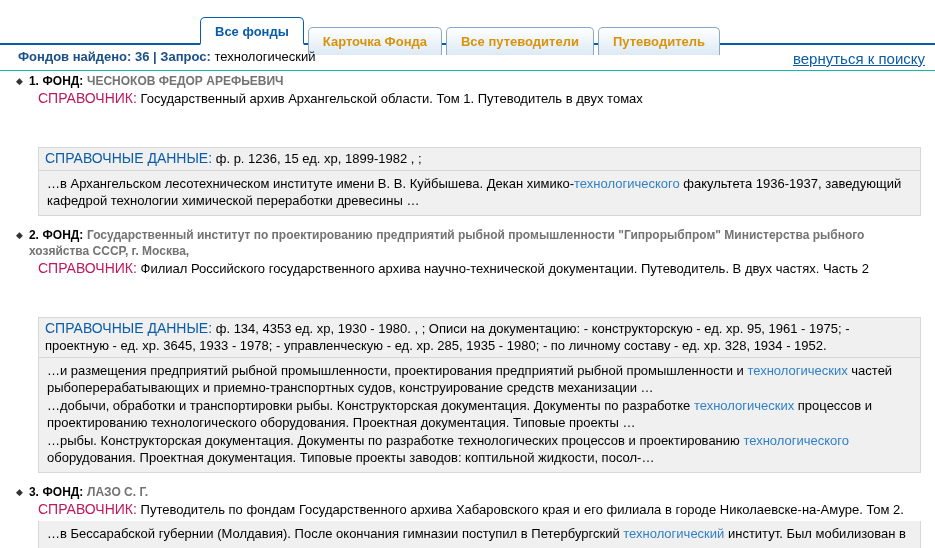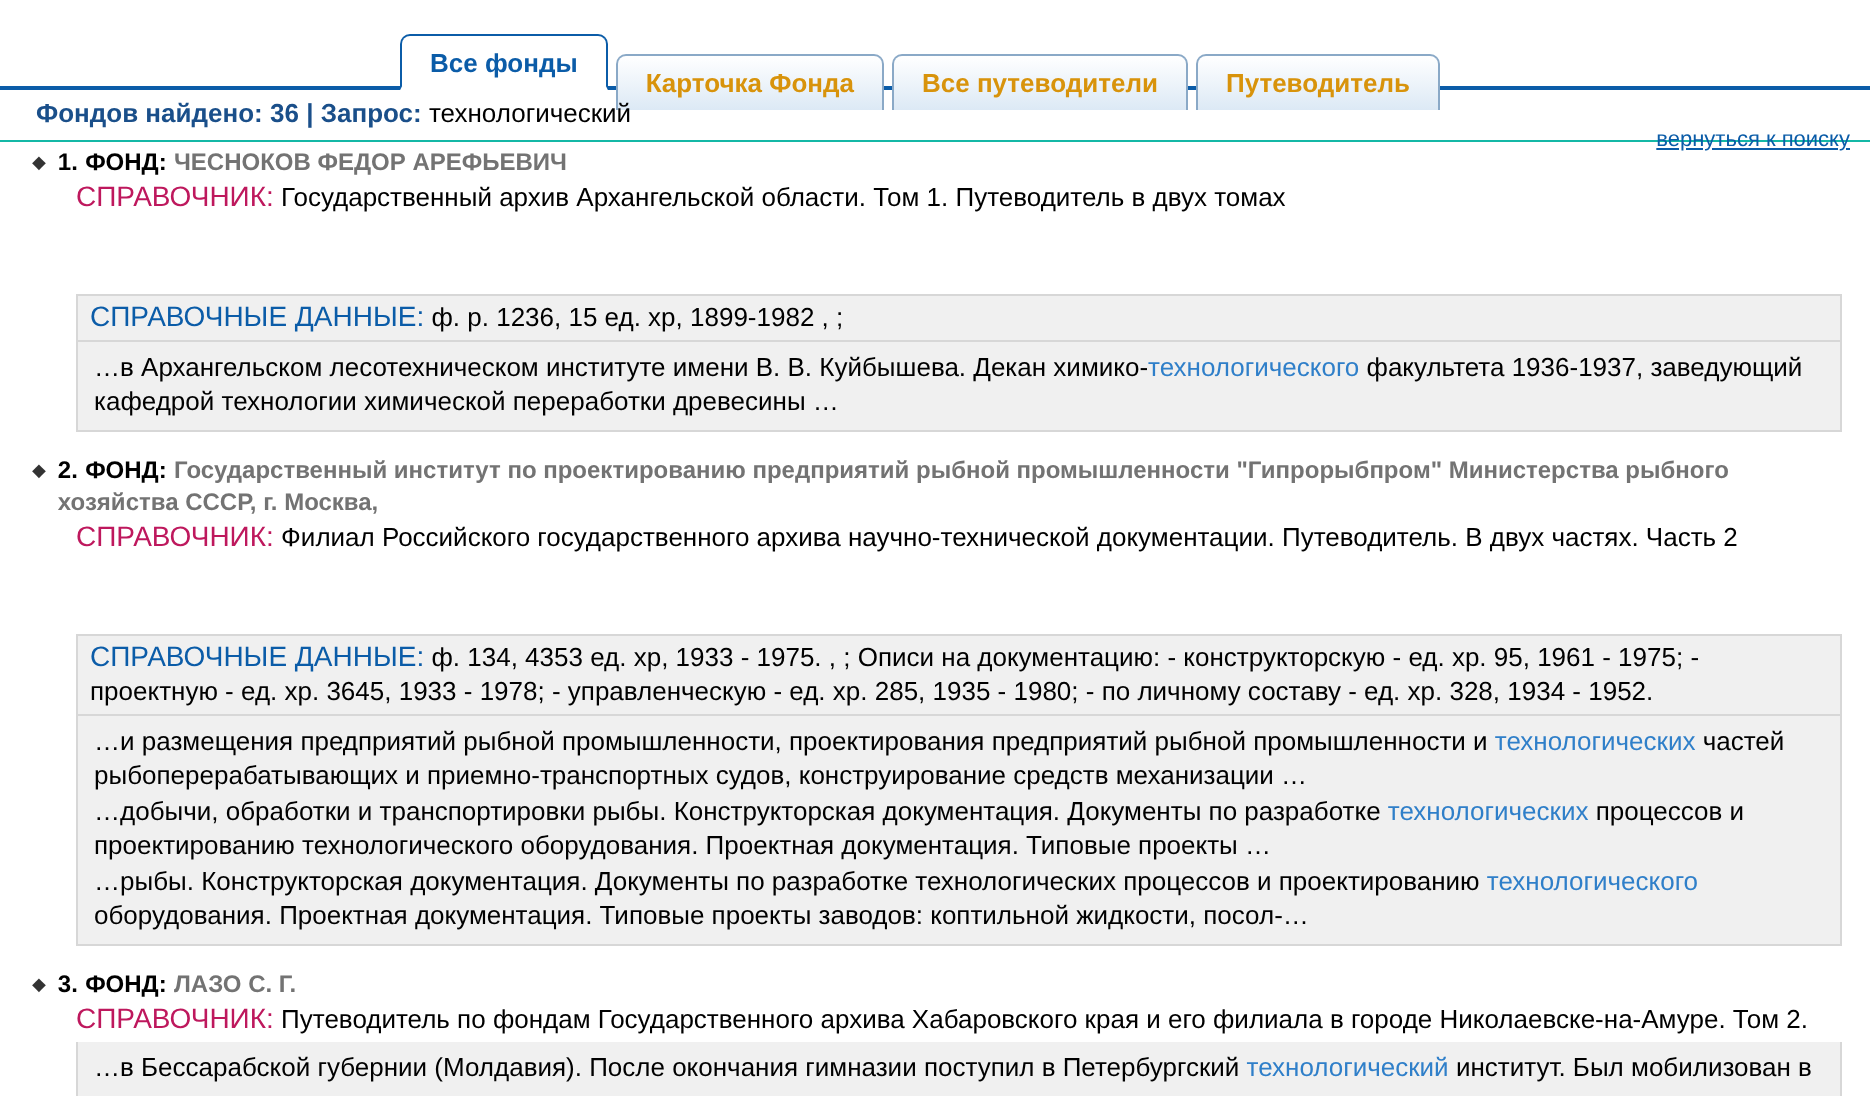--- a/index.html
+++ b/index.html
@@ -62,24 +62,24 @@
     padding: 0 8px 0 18px;
     font-size: 13px;
     color: #1a4f8a;
     border-bottom: 1px solid #14b8a6;
   }
   .infobar .strong { font-weight: bold; color: #1a4f8a; }
   .infobar .plain { color: #000000; }
   .backlink {
     position: absolute;
     right: 10px;
-    top: 15px;
+    top: 1px;
     color: #0b5ca8;
     text-decoration: underline;
-    font-size: 11px;
+    font-size: 15px;
     cursor: pointer;
   }
 
   
   .pager {
     text-align: center;
     margin: 7px 0 6px 0;
     font-size: 13px;
     color: #1a4f8a;
   }
@@ -219,21 +219,21 @@
           <span class="lbl-fond">ФОНД:</span>
           <span class="fond-name">Государственный институт по проектированию предприятий рыбной промышленности "Гипрорыбпром" Министерства рыбного хозяйства СССР, г. Москва,</span>
         </span>
       </div>
       <div class="spravochnik">
         <span class="lbl">СПРАВОЧНИК:</span>
         <span>Филиал Российского государственного архива научно-технической документации. Путеводитель. В двух частях. Часть 2</span>
       </div>
       <div class="data-box">
         <span class="lbl">СПРАВОЧНЫЕ ДАННЫЕ:</span>
-        <span>ф. 134, 4353 ед. хр, 1933 - 1975. , ; Описи на документацию: - конструкторскую - ед. хр. 95, 1961 - 1975; - проектную - ед. хр. 3645, 1933 - 1978; - управленческую - ед. хр. 285, 1935 - 1980; - по личному составу - ед. хр. 328, 1934 - 1952.</span>
+        <span>ф. 134, 4353 ед. хр, 1930 - 1980. , ; Описи на документацию: - конструкторскую - ед. хр. 95, 1961 - 1975; - проектную - ед. хр. 3645, 1933 - 1978; - управленческую - ед. хр. 285, 1935 - 1980; - по личному составу - ед. хр. 328, 1934 - 1952.</span>
       </div>
       <div class="snips">
         <div class="snip">
           <span>…и размещения предприятий рыбной промышленности, проектирования предприятий рыбной промышленности и </span><span class="hl">технологических</span><span> частей рыбоперерабатывающих и приемно-транспортных судов, конструирование средств механизации …</span>
         </div>
         <div class="snip">
           <span>…добычи, обработки и транспортировки рыбы. Конструкторская документация. Документы по разработке </span><span class="hl">технологических</span><span> процессов и проектированию технологического оборудования. Проектная документация. Типовые проекты …</span>
         </div>
         <div class="snip">
           <span>…рыбы. Конструкторская документация. Документы по разработке технологических процессов и проектированию </span><span class="hl">технологического</span><span> оборудования. Проектная документация. Типовые проекты заводов: коптильной жидкости, посол-…</span>

